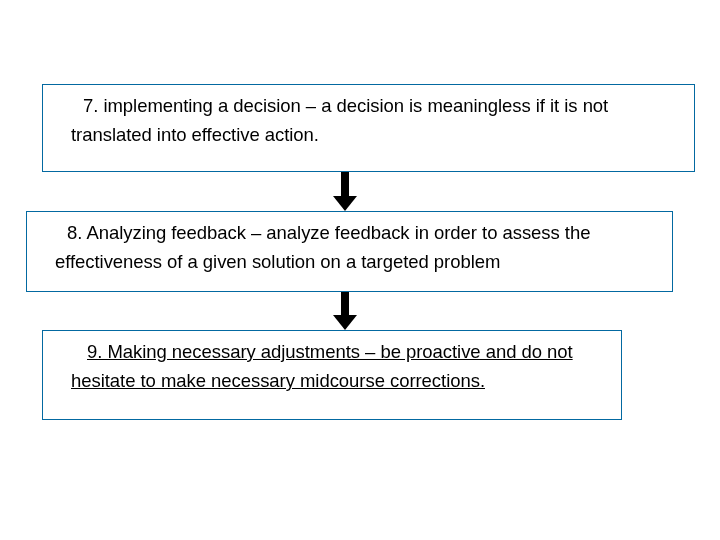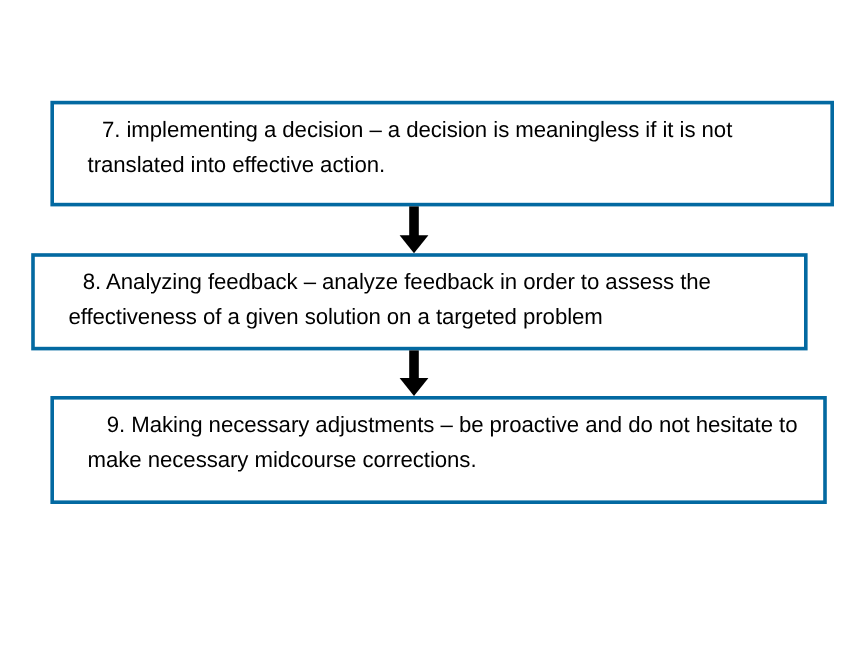--- a/index.html
+++ b/index.html
@@ -21,21 +21,21 @@
     width: 720px;
     height: 540px;
     background: #ffffff;
   }
 
   
   .flow-box {
     position: absolute;
     box-sizing: border-box;
     background: #ffffff;
-    border: 3px solid #0369a1;
+    border: 1px solid #0369a1;
     color: #000000;
     font-size: 18.5px;
     line-height: 29px;
     letter-spacing: -0.05px;
   }
 
   .flow-box .box-text {
     display: block;
     margin: 0;
     padding: 0;
@@ -55,23 +55,24 @@
     left: 26px;
     top: 211px;
     width: 647px;
     height: 81px;
     padding: 6px 3px 0 28px;
   }
 
   #box-9 {
     left: 42px;
     top: 330px;
-    width: 647px;
+    width: 580px;
     height: 90px;
     padding: 6px 5px 0 28px;
+    text-decoration: underline;
   }
 
   #box-9 .box-text {
     text-indent: 16px;
   }
 
   
   .connector {
     position: absolute;
     width: 24px;

